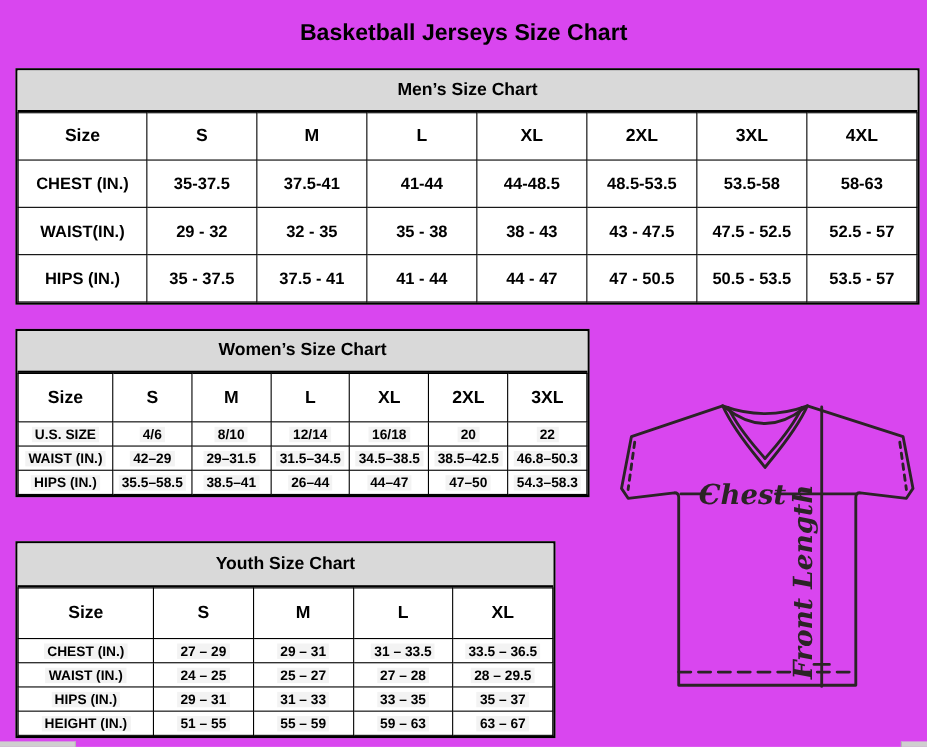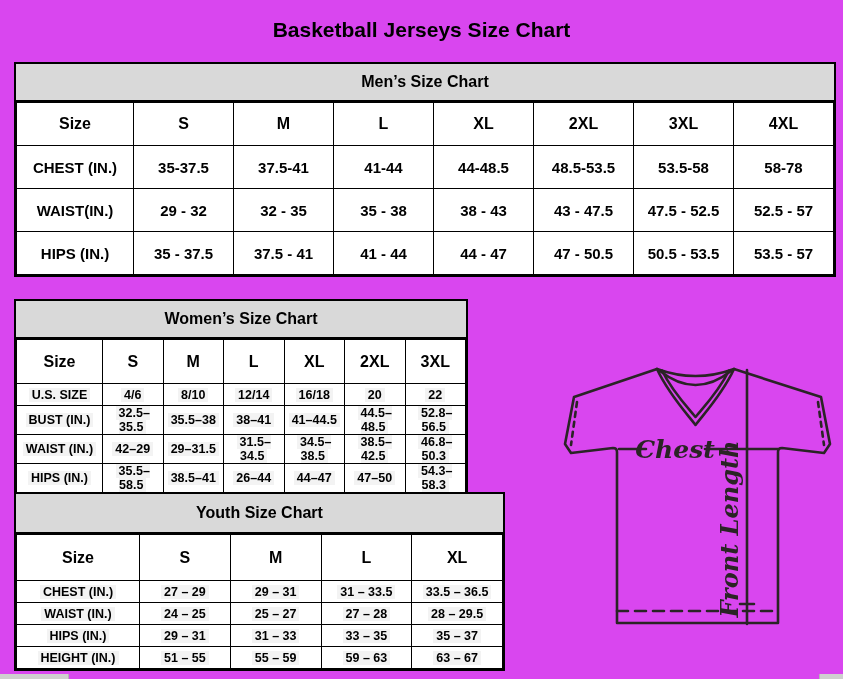--- a/index.html
+++ b/index.html
@@ -13,21 +13,21 @@
   .chart table{border-collapse:collapse;width:100%;table-layout:fixed;}
   .chart th,.chart td{border:1px solid #000;text-align:center;vertical-align:middle;
         font-weight:bold;padding:0;color:#000;}
   
   .mens{left:14px;top:62px;width:822px;}
   .mens .chart-title{height:36px;line-height:36px;}
   .mens thead th{height:42px;font-size:16px;}
   .mens tbody th,.mens tbody td{height:42px;font-size:15px;}
   .mens col.c0{width:117px;}
   
-  .womens{left:14px;top:299px;width:454px;}
+  .womens{left:14px;top:299px;width:522px;}
   .womens .chart-title{height:36px;line-height:36px;}
   .womens thead th{height:43px;font-size:16px;}
   .womens tbody th,.womens tbody td{height:21px;font-size:12.5px;}
   .womens col.c0{width:86px;}
   
   .youth{left:14px;top:492px;width:491px;}
   .youth .chart-title{height:38px;line-height:38px;}
   .youth thead th{height:45px;font-size:16px;}
   .youth tbody th,.youth tbody td{height:21px;font-size:12.5px;}
   .youth col.c0{width:123px;}
@@ -76,21 +76,21 @@
         </thead>
         <tbody>
           <tr>
             <th><span class="cv">CHEST (IN.)</span></th>
             <td><span class="cv">35-37.5</span></td>
             <td><span class="cv">37.5-41</span></td>
             <td><span class="cv">41-44</span></td>
             <td><span class="cv">44-48.5</span></td>
             <td><span class="cv">48.5-53.5</span></td>
             <td><span class="cv">53.5-58</span></td>
-            <td><span class="cv">58-78</span></td>
+            <td><span class="cv">58-63</span></td>
           </tr>
           <tr>
             <th><span class="cv">WAIST(IN.)</span></th>
             <td><span class="cv">29 - 32</span></td>
             <td><span class="cv">32 - 35</span></td>
             <td><span class="cv">35 - 38</span></td>
             <td><span class="cv">38 - 43</span></td>
             <td><span class="cv">43 - 47.5</span></td>
             <td><span class="cv">47.5 - 52.5</span></td>
             <td><span class="cv">52.5 - 57</span></td>
@@ -134,29 +134,20 @@
         </thead>
         <tbody>
           <tr>
             <th><span class="cv">U.S. SIZE</span></th>
             <td><span class="cv">4/6</span></td>
             <td><span class="cv">8/10</span></td>
             <td><span class="cv">12/14</span></td>
             <td><span class="cv">16/18</span></td>
             <td><span class="cv">20</span></td>
             <td><span class="cv">22</span></td>
-          </tr>
-          <tr>
-            <th><span class="cv">BUST (IN.)</span></th>
-            <td><span class="cv">32.5–35.5</span></td>
-            <td><span class="cv">35.5–38</span></td>
-            <td><span class="cv">38–41</span></td>
-            <td><span class="cv">41–44.5</span></td>
-            <td><span class="cv">44.5–48.5</span></td>
-            <td><span class="cv">52.8–56.5</span></td>
           </tr>
           <tr>
             <th><span class="cv">WAIST (IN.)</span></th>
             <td><span class="cv">42–29</span></td>
             <td><span class="cv">29–31.5</span></td>
             <td><span class="cv">31.5–34.5</span></td>
             <td><span class="cv">34.5–38.5</span></td>
             <td><span class="cv">38.5–42.5</span></td>
             <td><span class="cv">46.8–50.3</span></td>
           </tr>

